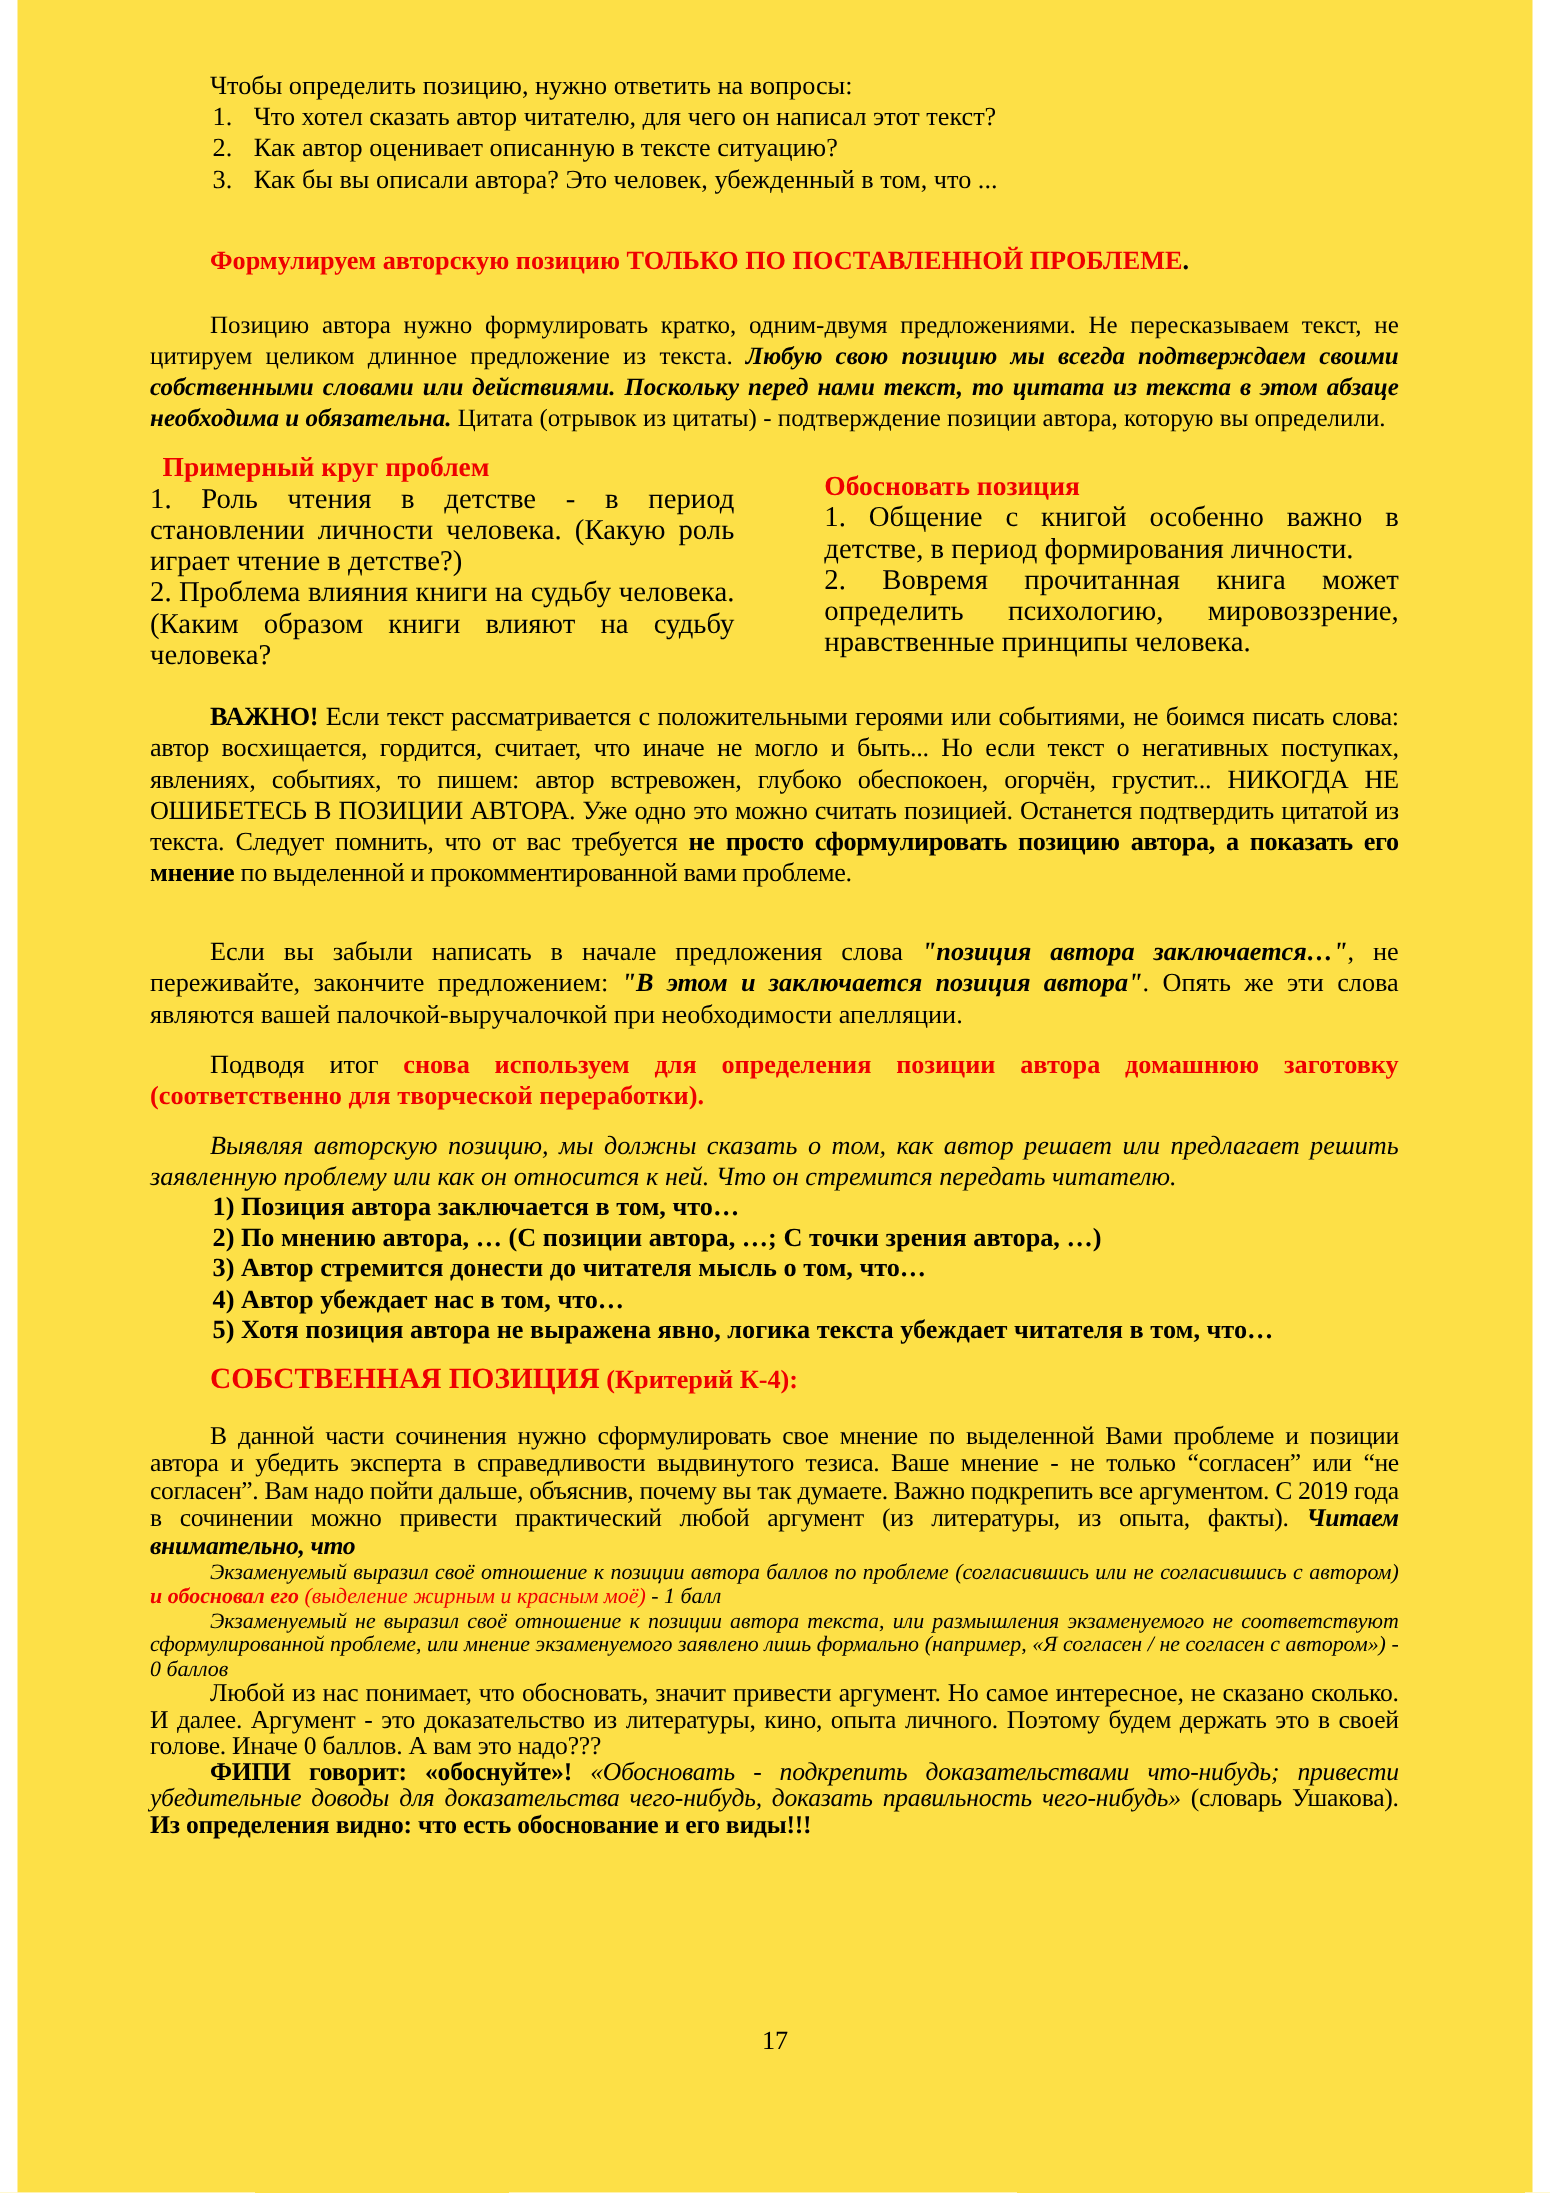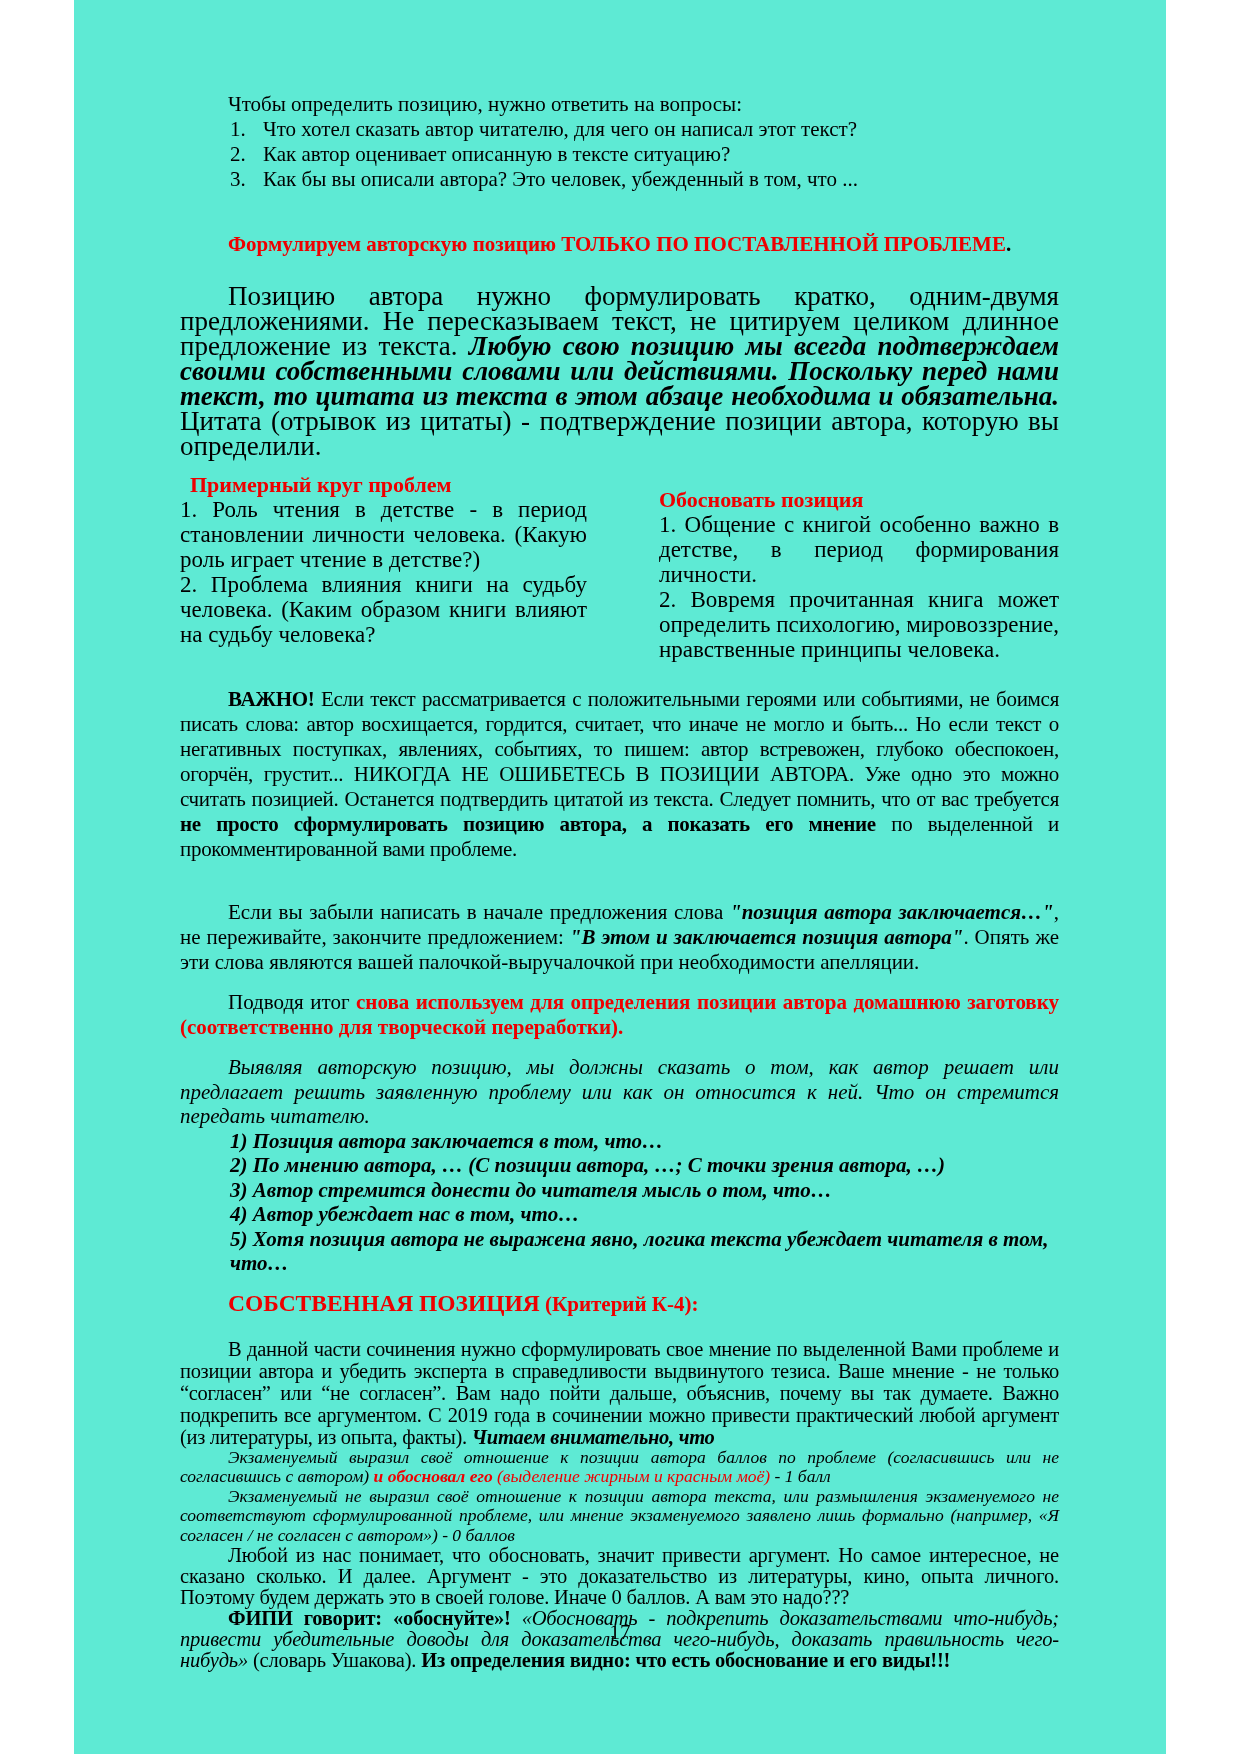--- a/index.html
+++ b/index.html
@@ -1,57 +1,57 @@
 <!DOCTYPE html>
 <html><head>
 <meta charset="utf-8">
 <style>
   * { margin:0; padding:0; box-sizing:border-box; }
   html,body { background:#ffffff; }
   .page {
     position:relative;
-    width:1092px; height:1754px;
+    width:1212px; height:1754px;
     margin:0 auto;
-    background:#5eead4;
+    background:#fde047;
     color:#000000;
     font-family:"Liberation Serif","DejaVu Serif",serif;
-    padding:92px 107px 0 106px;
+    padding:56px 107px 0 106px;
     overflow:hidden;
   }
   .red { color:#ee0000; }
   .b { font-weight:bold; }
   .i { font-style:italic; }
   .bi { font-weight:bold; font-style:italic; }
   .justify { text-align:justify; }
   .indent { text-indent:48px; }
 
   .lead { font-size:21px; line-height:25px; }
   .qitem { font-size:21px; line-height:25px; margin-left:50px; }
   .qnum { display:inline-block; width:33px; }
 
   .h-red1 { margin-top:40px; padding-left:48px; font-weight:bold; }
   .h1a { font-size:21px; }
   .h1b { font-size:21px; }
 
-  .p-pos { margin-top:27px; font-size:27px; line-height:25px; }
+  .p-pos { margin-top:27px; font-size:20px; line-height:25px; }
 
   .cols { margin-top:13px; display:flex; }
   .col-left { width:472px; margin-right:72px; }
   .col-right { width:464px; padding-top:15px; }
   .col-title { font-size:22px; line-height:25px; font-weight:bold; }
   .col-left .col-title { padding-left:10px; }
   .colp { font-size:23px; line-height:25px; }
 
   .p-imp { margin-top:25px; font-size:21px; line-height:25px; letter-spacing:-0.3px; }
   .p-forgot { margin-top:38px; font-size:21px; line-height:25px; }
   .p-sum { margin-top:15px; font-size:21px; line-height:25px; }
 
   .tmpl { margin-top:15px; font-size:21px; line-height:24.5px; }
   .tmpl-intro { font-style:italic; }
-  .tmpl-item { font-style:italic; font-weight:bold; padding-left:50px; }
+  .tmpl-item { font-weight:bold; padding-left:50px; }
 
   .h-red2 { margin-top:14px; padding-left:48px; font-weight:bold; }
   .h2a { font-size:23.5px; }
   .h2b { font-size:21px; }
 
   .p-own { margin-top:21px; font-size:20.5px; line-height:22px; letter-spacing:-0.3px; }
 
   .fipi { font-size:17.5px; line-height:19.5px; font-style:italic; }
   .f-cont { font-weight:bold; }
   .f-p { text-indent:48px; }

